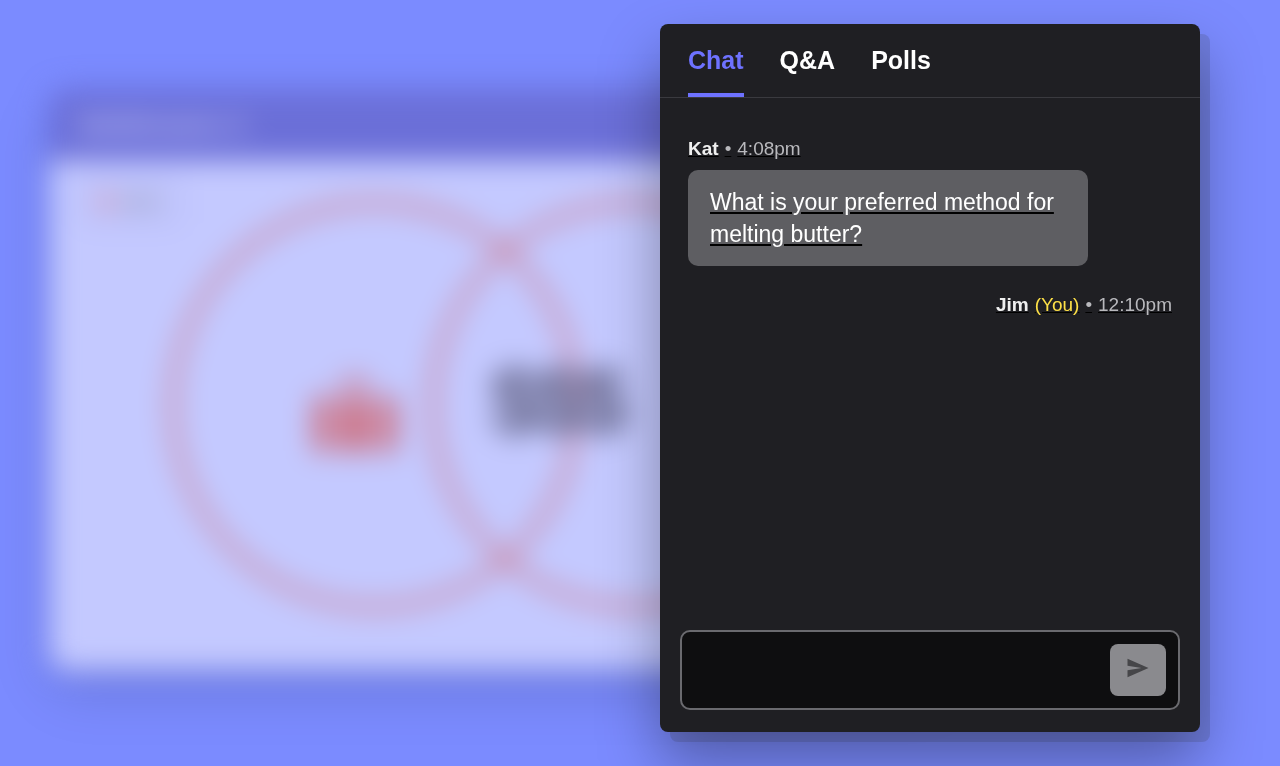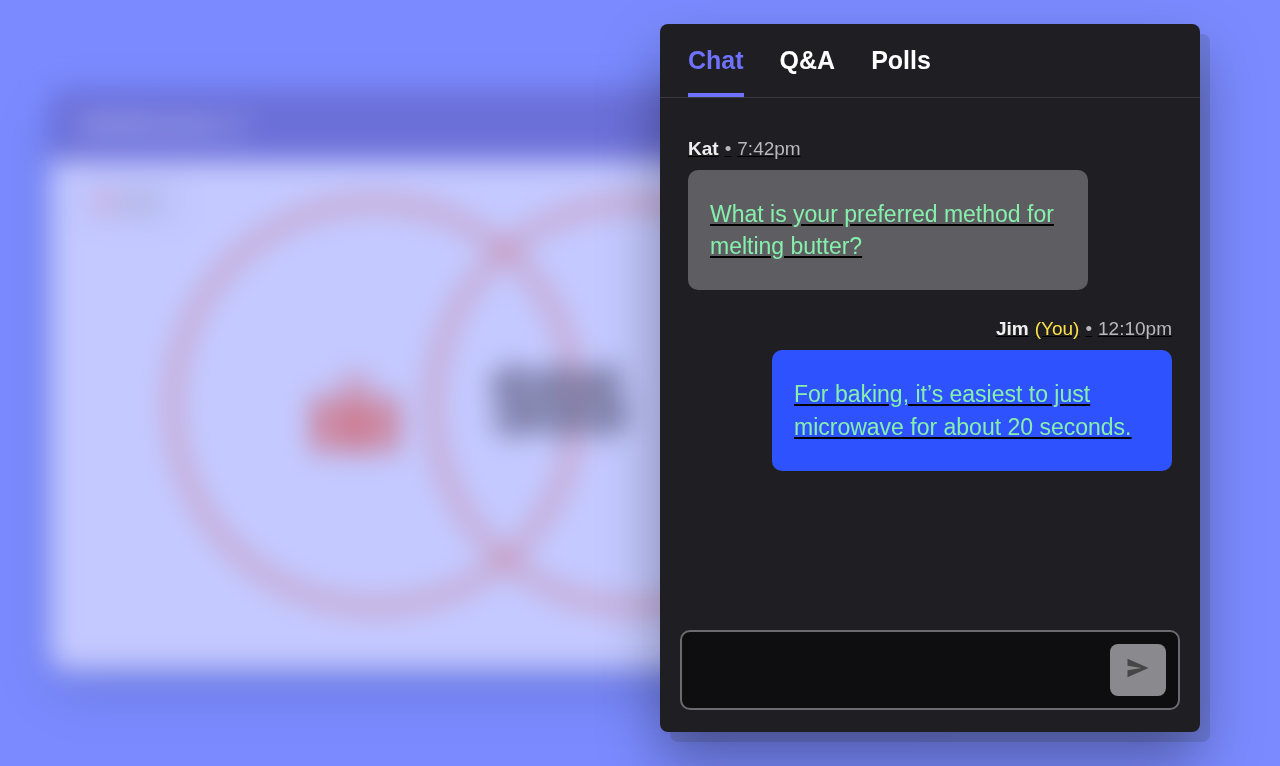--- a/index.html
+++ b/index.html
@@ -86,21 +86,21 @@
   .tab.active { color:#6e72ff; border-bottom-color:#6e72ff; }
 
   .chat-body {
     flex:1; padding: 40px 28px 10px 28px; overflow:hidden;text-decoration:underline;
   }
   .msg { margin-bottom: 28px; }
   .msg-meta { font-size:19px; color:#b9b9bd; margin-bottom:10px; display:flex; gap:6px; align-items:baseline;}
   .msg-meta .name { font-weight:700; color:#efefef; }
   .msg-meta .you { color:#fde047; font-weight:400; }
   .bubble {
-    border-radius:10px; padding:28px 22px; font-size:23px; line-height:1.4; color:#86efac;
+    border-radius:10px; padding:16px 22px; font-size:23px; line-height:1.4; color:#ffffff;
     max-width: 400px;
   }
   .bubble.other { background:#5e5e62; }
   .msg.right { display:flex; flex-direction:column; align-items:flex-end; }
   .msg.right .msg-meta { justify-content:flex-start; }
   .bubble.self { background:#2f52ff; }
 
   .chat-input-row {
     padding: 12px 20px 22px 20px;
   }
@@ -153,33 +153,32 @@
     <div class="tab">Q&amp;A</div>
     <div class="tab">Polls</div>
   </div>
 
   <div class="chat-body">
 
     <div class="msg">
       <div class="msg-meta">
         <span class="name">Kat</span>
         <span>•</span>
-        <span>7:42pm</span>
+        <span>4:08pm</span>
       </div>
       <div class="bubble other">What is your preferred method for melting butter?</div>
     </div>
 
     <div class="msg right">
       <div class="msg-meta">
         <span class="name">Jim</span>
         <span class="you">(You)</span>
         <span>•</span>
         <span>12:10pm</span>
       </div>
-      <div class="bubble self">For baking, it’s easiest to just microwave for about 20 seconds.</div>
     </div>
 
   </div>
 
   <div class="chat-input-row">
     <div class="chat-input">
       <input type="text" placeholder="" value="" style="">
       <div class="send-btn">
         <span>
           <svg viewBox="0 0 24 24">

